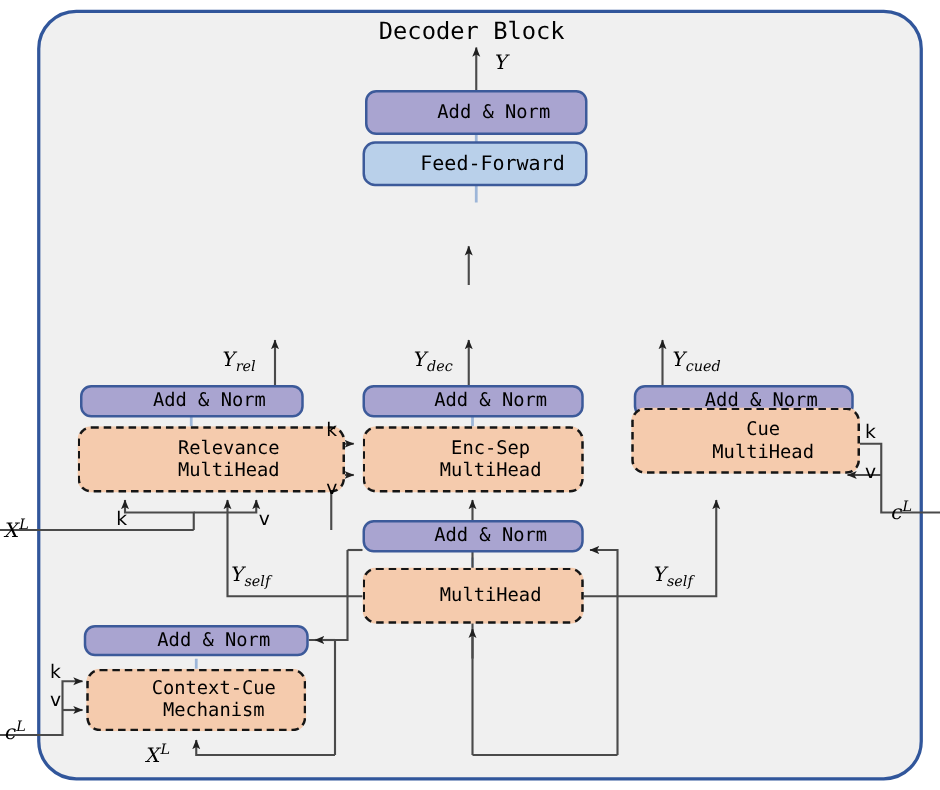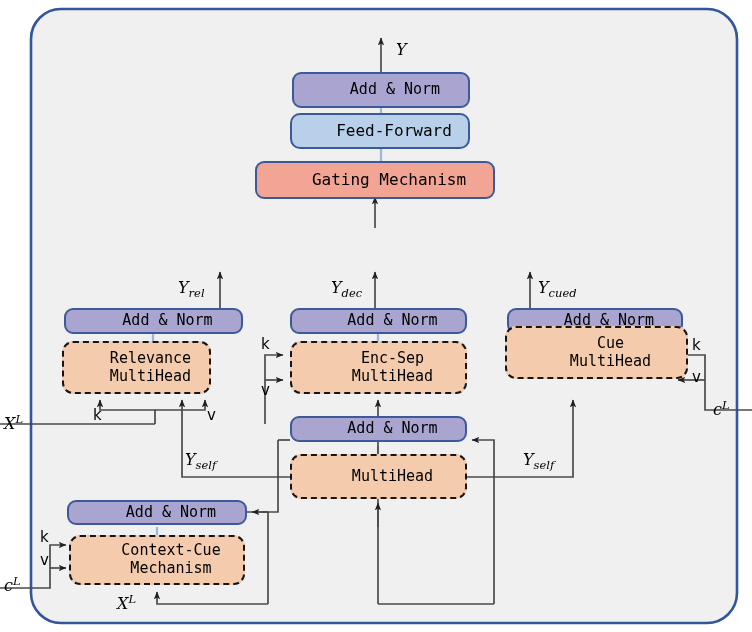--- a/index.html
+++ b/index.html
@@ -94,36 +94,36 @@
       <path d="M0,588 L50,588 L50,545 L66,545" marker-end="url(#ah)"></path>
       <path d="M50,568 L66,568" marker-end="url(#ah)"></path>
 
       <path d="M378,604 L378,527"></path>
       <path d="M378,527 L378,503" marker-end="url(#ah)"></path>
       <path d="M494,604 L494,440 L472,440" marker-end="url(#ah)"></path>
       <path d="M378,604 L494,604"></path>
     </g>
   </svg>
 
+  <div class="title" style="left:303px;top:14px;">Decoder Block</div>
 
   <div class="lbl lbl-math" style="left:396px;top:40px;"><span>Y</span></div>
 
   <div class="node solid addnorm" style="left:292px;top:72px;width:178px;height:36px;">Add &amp; Norm</div>
   <div class="node solid ff" style="left:290px;top:113px;width:180px;height:36px;border-radius:10px;">Feed-Forward</div>
-  <div class="node solid gate" style="left:255px;top:161px;width:240px;height:38px;">Gating Mechanism</div>
 
   <div class="lbl lbl-math" style="left:178px;top:278px;"><span>Y</span><sub>rel</sub></div>
   <div class="lbl lbl-math" style="left:331px;top:278px;"><span>Y</span><sub>dec</sub></div>
   <div class="lbl lbl-math" style="left:538px;top:278px;"><span>Y</span><sub>cued</sub></div>
 
   <div class="node solid addnorm" style="left:64px;top:308px;width:179px;height:26px;">Add &amp; Norm</div>
   <div class="node solid addnorm" style="left:290px;top:308px;width:177px;height:26px;">Add &amp; Norm</div>
   <div class="node solid addnorm" style="left:507px;top:308px;width:176px;height:26px;">Add &amp; Norm</div>
 
-  <div class="node dashed mh" style="left:62px;top:341px;width:149px;height:53px;">Relevance
+  <div class="node dashed mh" style="left:62px;top:341px;width:214px;height:53px;">Relevance
 MultiHead</div>
   <div class="node dashed mh" style="left:290px;top:341px;width:177px;height:53px;">Enc-Sep
 MultiHead</div>
   <div class="node dashed mh" style="left:505px;top:326px;width:183px;height:53px;">Cue
 MultiHead</div>
 
   <div class="lbl-kv" style="left:93px;top:406px;">k</div>
   <div class="lbl-kv" style="left:207px;top:406px;">v</div>
   <div class="lbl-kv" style="left:261px;top:335px;">k</div>
   <div class="lbl-kv" style="left:261px;top:381px;">v</div>

